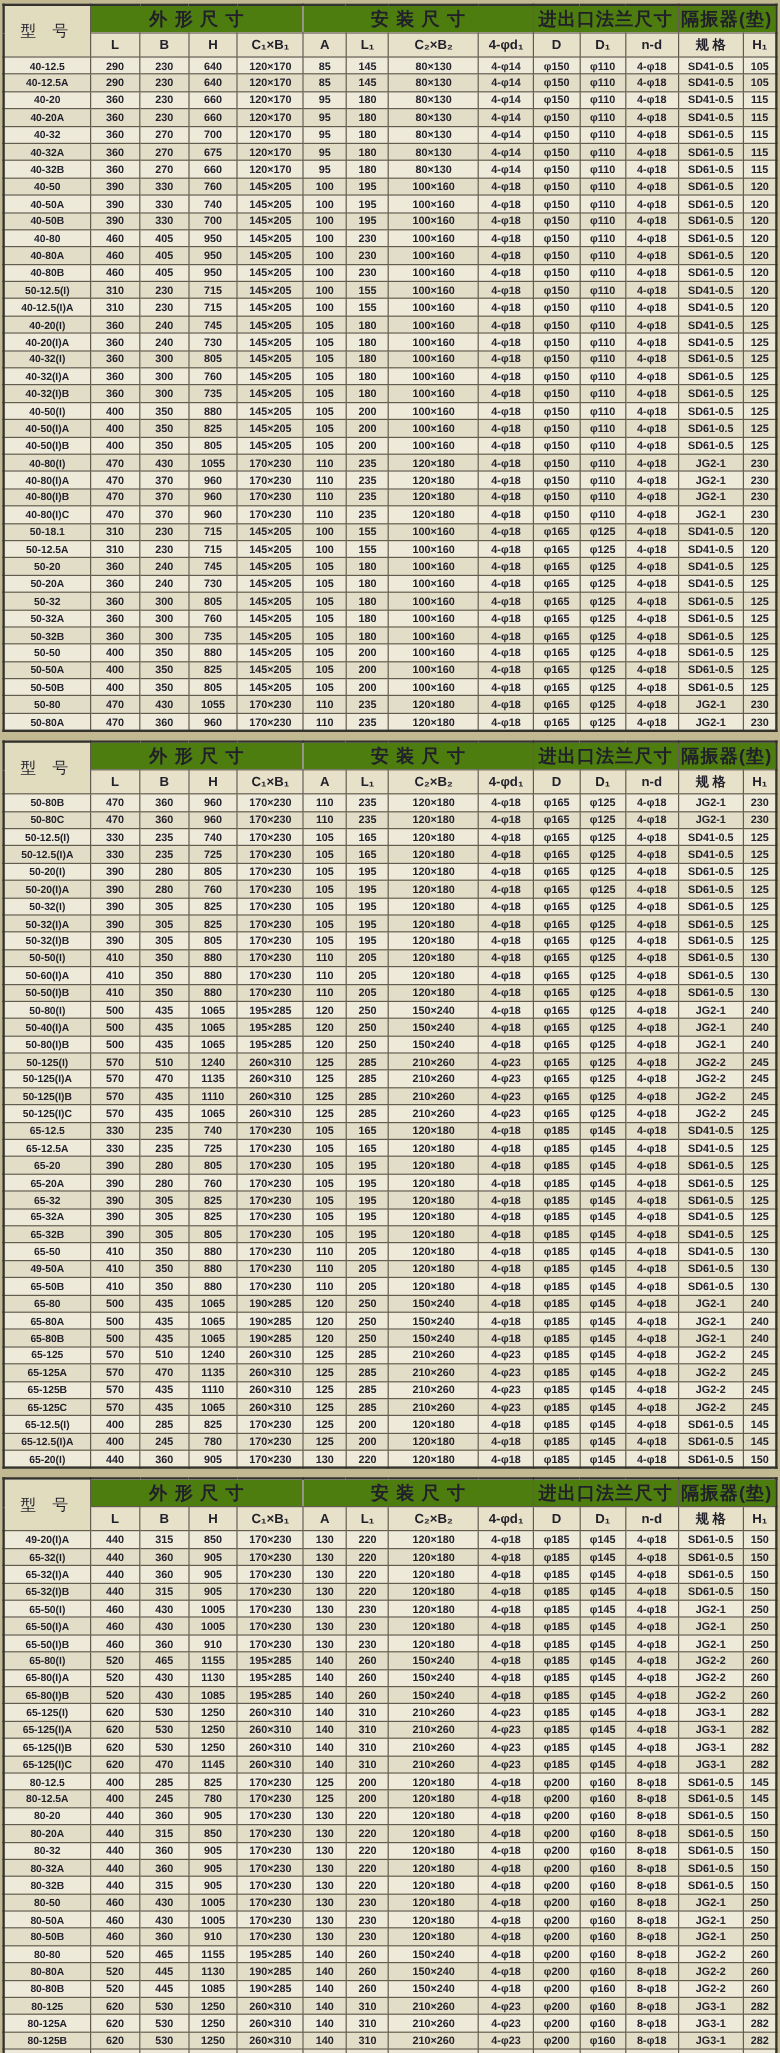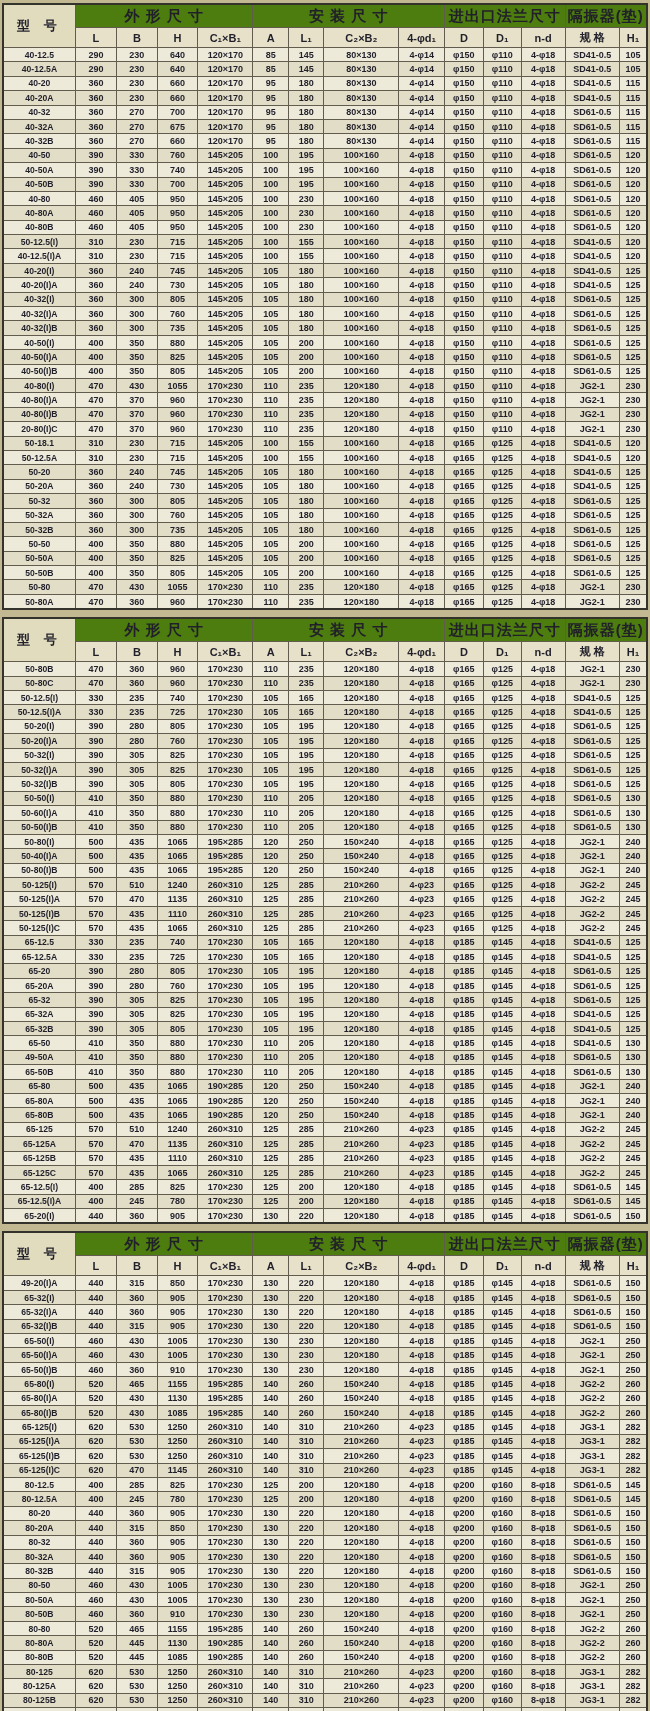--- a/index.html
+++ b/index.html
@@ -21,21 +21,21 @@
   th,td {
     border:1px solid #615c4e;
     overflow:hidden;
     white-space:nowrap;
     text-align:center;
     vertical-align:middle;
     color:#201f2a;
     padding:0;
   }
   th.model-h {
-    font-size:13px; font-weight:700; letter-spacing:5px;
+    font-size:13px; font-weight:400; letter-spacing:5px;
     background:#e2dcbf;
     margin-top:24px;
   }
   th.group-h {
     font-size:15px; font-weight:700; letter-spacing:1px;
     height:22px; background:#4d7c0f;
   }
   th.sub-h {
     font-size:11px; font-weight:700; height:19px;
     background:#e6e1c8;
@@ -503,21 +503,21 @@
           <td>235</td>
           <td>120×180</td>
           <td>4-φ18</td>
           <td>φ150</td>
           <td>φ110</td>
           <td>4-φ18</td>
           <td>JG2-1</td>
           <td>230</td>
         </tr>
         <tr>
-          <td class="model-cell">20-80(I)C</td>
+          <td class="model-cell">40-80(I)C</td>
           <td>470</td>
           <td>370</td>
           <td>960</td>
           <td>170×230</td>
           <td>110</td>
           <td>235</td>
           <td>120×180</td>
           <td>4-φ18</td>
           <td>φ150</td>
           <td>φ110</td>

